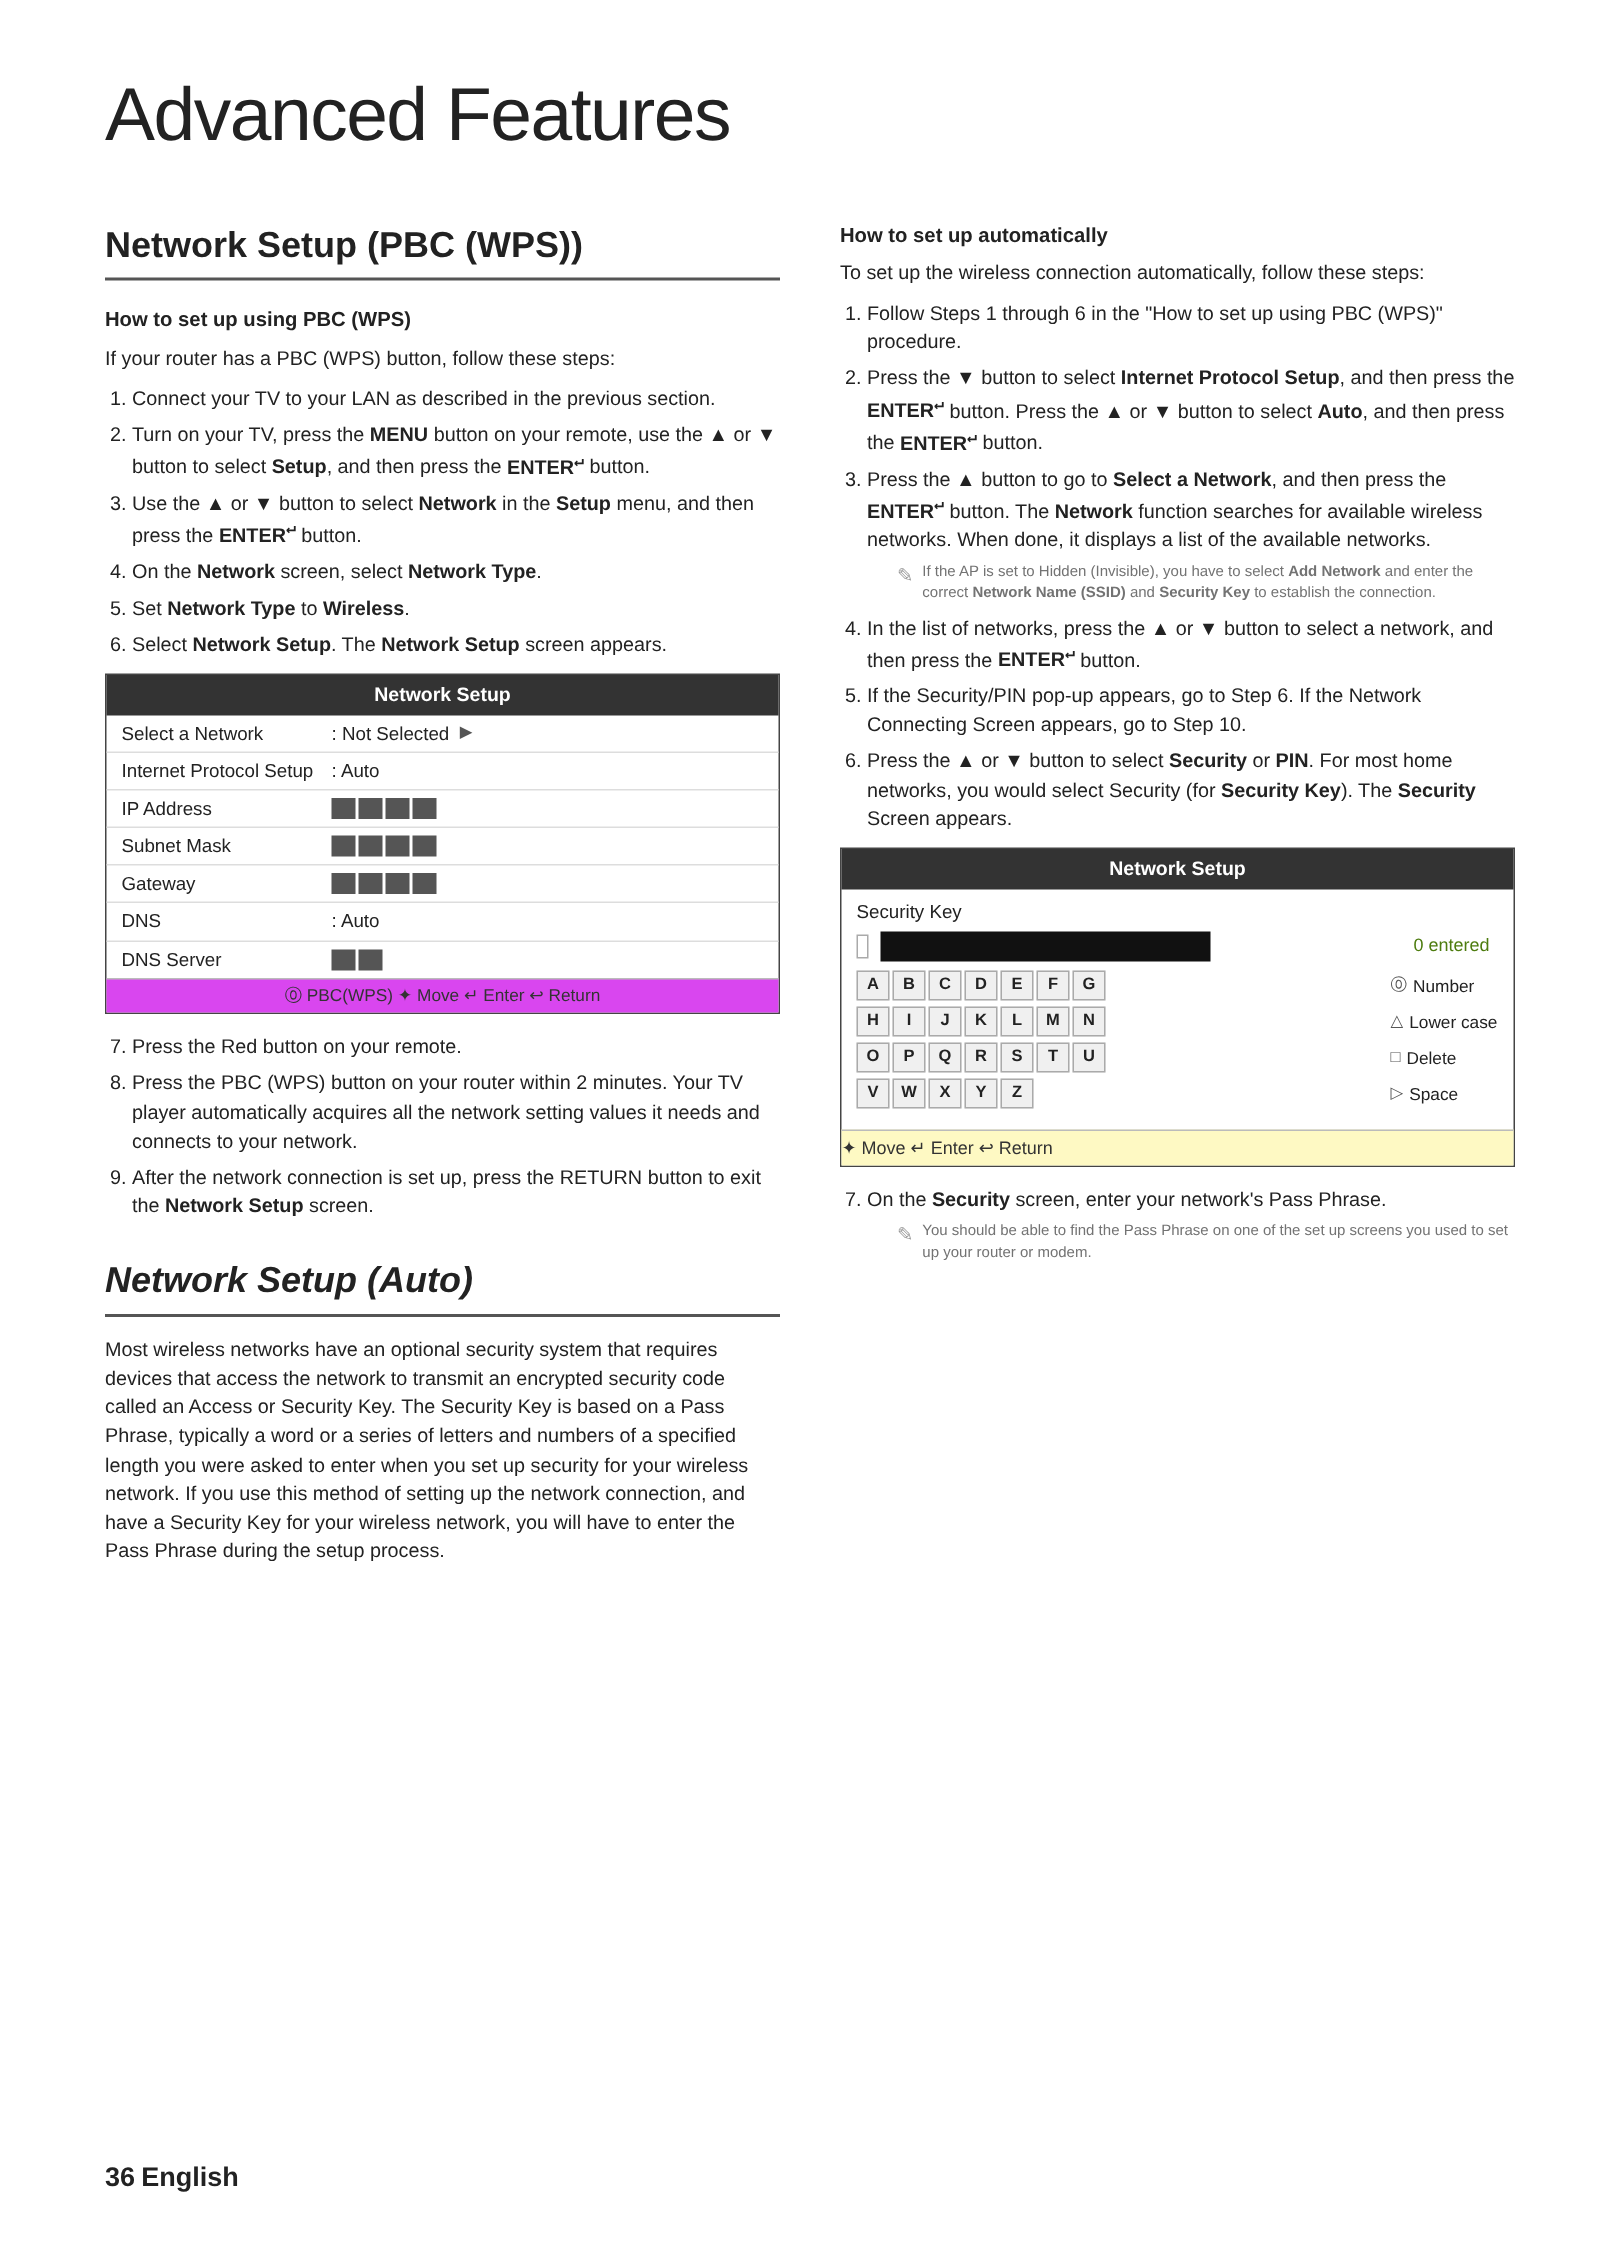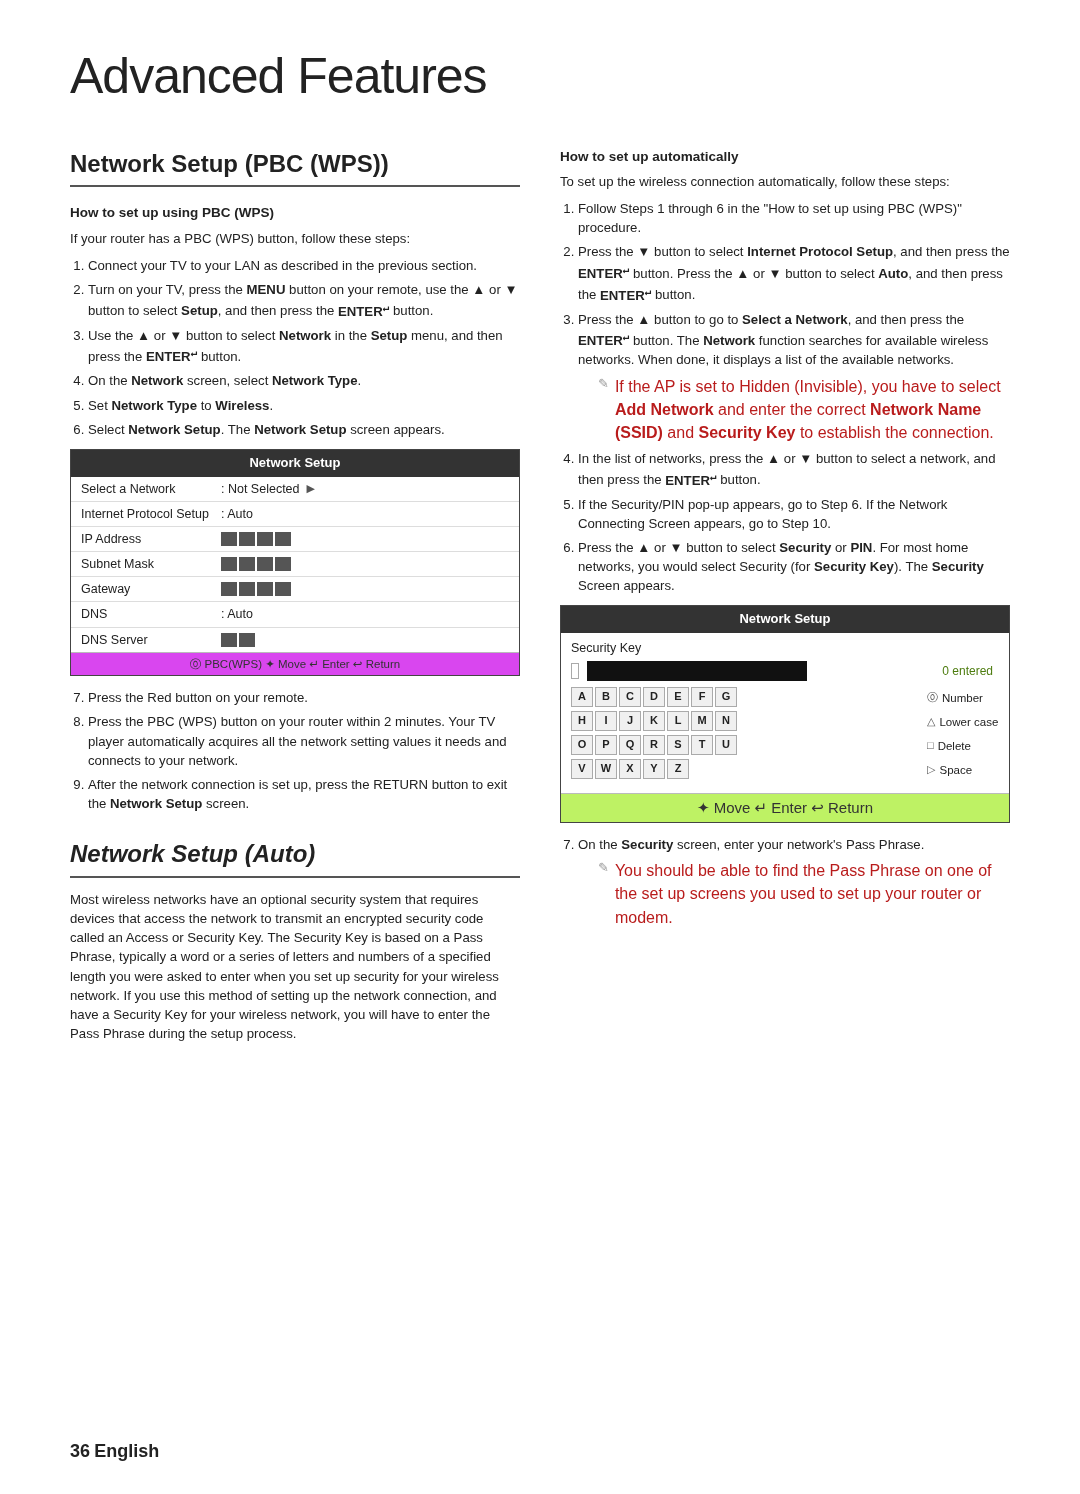--- a/index.html
+++ b/index.html
@@ -46,22 +46,22 @@
       flex: 1;
       max-width: 490px;
     }
     p { margin-bottom: 8px; font-size: 13.2px; }
     ol { padding-left: 18px; margin-bottom: 8px; }
     ol li { margin-bottom: 5px; font-size: 13.2px; }
     .note-indent {
       padding-left: 20px;
       margin-top: 4px;
       margin-bottom: 4px;
-      font-size: 16px;
-      color: #b91c1c;
+      font-size: 10px;
+      color: #737373;
       display: flex;
       gap: 6px;
     }
     .note-indent::before {
       content: "✎";
       font-size: 13px;
       color: #999;
       flex-shrink: 0;
     }
     .note-block {
@@ -215,23 +215,22 @@
       gap: 4px;
       font-size: 11.5px;
       color: #222;
       height: 22px;
     }
     .sb-label-icon {
       font-size: 11px;
       color: #555;
     }
     .sb-footer {
-      background: #bef264;
-      text-align: center;
-      font-size: 15px;
+      background: #fef9c3;
+      font-size: 12px;
       color: #333;
       padding: 3px 0;
       border-top: 1px solid #bbb;
     }
     
     .bottom-section { margin-top: 24px; }
     h2.section-title-auto {
       font-size: 24px;
       font-weight: bold;
       border-bottom: 2px solid #555;

